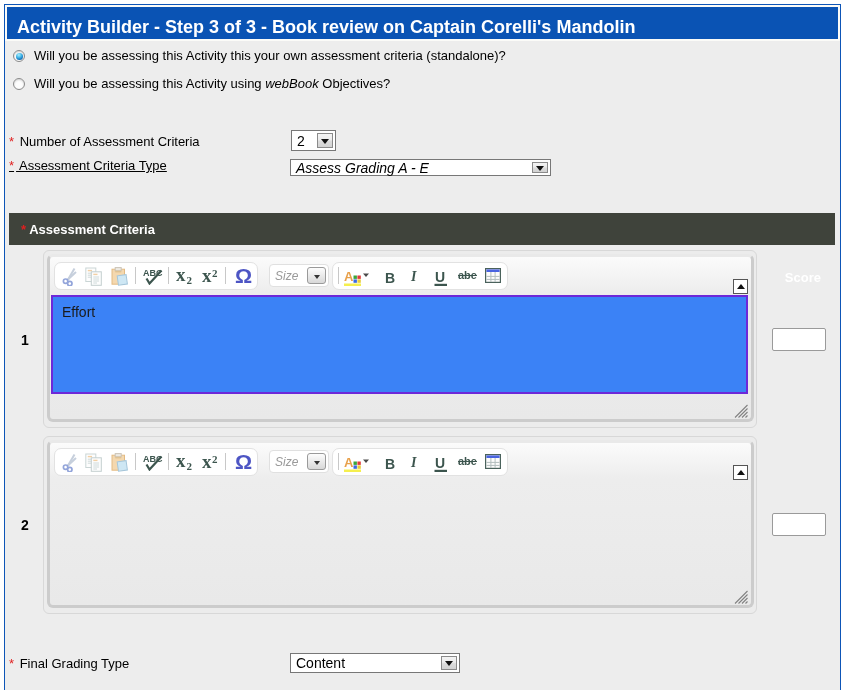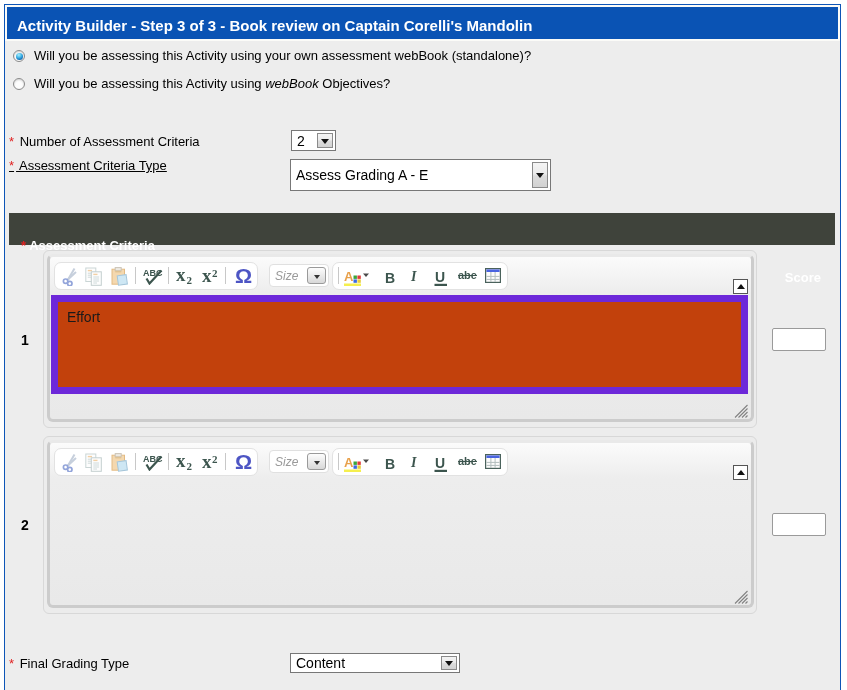--- a/index.html
+++ b/index.html
@@ -1,19 +1,19 @@
 <!DOCTYPE html>
 <html><head>
 <meta charset="utf-8">
 <style>
   * { margin:0; padding:0; box-sizing:border-box; }
   html,body { width:847px; height:690px; overflow:hidden; background:#ffffff; font-family:"Liberation Sans", sans-serif; }
   #page { position:absolute; left:4px; top:4px; width:837px; height:700px; border:1px solid #0d55b7; background:#ededed; overflow:hidden; }
   #hdr { position:absolute; left:0; top:0; width:835px; height:36px; border:2px solid #fbfbf8; background:#0a53b4; }
-  #hdr span { position:absolute; left:10px; top:10px; color:#ffffff; font-size:15px; font-weight:bold; }
+  #hdr span { position:absolute; left:10px; top:10px; color:#ffffff; font-size:18px; font-weight:bold; }
   .lbl { position:absolute; font-size:13px; color:#000000; }
   .ast { color:#e01f1f; } .lbl .ast { margin-right:2px; }
   
   .radio { position:absolute; width:12px; height:12px; border-radius:50%; background:#fdfdfd; border:1px solid #8a8a8a; box-shadow:inset 0 1px 2px rgba(0,0,0,0.18); }
   .radio.sel::after { content:""; position:absolute; left:1.5px; top:1.5px; width:7px; height:7px; border-radius:50%; background:radial-gradient(circle at 40% 28%, #aaeefc 0%, #40b4e6 42%, #1570b8 72%, #1a3a66 100%); }
   
   .wsel { position:absolute; background:#ffffff; border:1px solid #777777; }
   .wsel .txt { position:absolute; left:5px; top:50%; transform:translateY(-50%); font-size:14px; color:#000; white-space:nowrap; }
   .wsel .btn { position:absolute; right:2px; top:2px; bottom:2px; width:16px; background:linear-gradient(180deg,#f4f4f4 0%,#ebebeb 45%,#dcdcdc 55%,#d2d2d2 100%); border:1px solid #8a8a8a; }
   .wsel .btn::after { content:""; position:absolute; left:50%; top:50%; margin-left:-4px; margin-top:-2px; border-left:4px solid transparent; border-right:4px solid transparent; border-top:5px solid #111; }
@@ -22,57 +22,57 @@
   #secbar .t { position:absolute; top:9px; font-size:13px; font-weight:bold; color:#fff; }
   
   .ed { position:absolute; left:38px; width:714px; height:178px; border:1px solid #d8d8d8; border-radius:6px; background:#ececec; }
   .ed .frame { position:absolute; left:3px; top:3px; width:707px; height:168px; border:3px solid #cccccc; border-top-color:#e9e9e9; border-radius:6px; background:linear-gradient(180deg,#fbfbfb 0%, #ededed 22%, #e9e9e9 100%); }
   .ed .pill1 { position:absolute; left:10px; top:11px; width:204px; height:28px; background:#ffffff; border:1px solid #e2e2e2; border-radius:7px; }
   .ed .pill2 { position:absolute; left:288px; top:11px; width:176px; height:28px; background:#ffffff; border:1px solid #e2e2e2; border-radius:7px; }
   .ed .sizebox { position:absolute; left:225px; top:13px; width:60px; height:23px; background:#ffffff; border:1px solid #e0e0e0; border-radius:4px; }
   .ed .sizebox .st { position:absolute; left:5px; top:4px; font-size:12px; font-style:italic; color:#9a9a9a; }
   .ed .sizebox .sb { position:absolute; right:2px; top:2px; width:19px; height:17px; border:1px solid #9a9a9a; border-radius:3px; background:linear-gradient(180deg,#fdfdfd,#d8d8d8); }
   .ed .sizebox .sb::after { content:""; position:absolute; left:50%; top:50%; margin-left:-3px; margin-top:-1px; border-left:3px solid transparent; border-right:3px solid transparent; border-top:4px solid #333; }
-  .ed .white { position:absolute; left:7px; top:44px; width:697px; height:99px; background:#c2410c; border:7px solid #6d28d9; }
+  .ed .white { position:absolute; left:7px; top:44px; width:697px; height:99px; background:#3b82f6; border:2px solid #6d28d9; }
   .ed .white .ct { position:absolute; left:9px; top:7px; font-size:14px; color:#1a1a1a; }
   .ed .upbtn { position:absolute; left:689px; top:28px; width:15px; height:15px; background:#ffffff; border:1px solid #555555; }
   .ed .upbtn::after { content:""; position:absolute; left:50%; top:50%; margin-left:-4px; margin-top:-3px; border-left:4px solid transparent; border-right:4px solid transparent; border-bottom:5px solid #111; }
   .ed .grip { position:absolute; left:690px; top:153px; width:14px; height:14px; }
   .sep { position:absolute; top:16px; width:1px; height:17px; background:#c8c8c8; }
   .icn { position:absolute; top:17px; }
   .ltr { position:absolute; font-weight:bold; color:#3c554e; }
   .numlab { position:absolute; left:16px; width:12px; font-size:14px; font-weight:bold; color:#000; }
   .score { position:absolute; left:767px; width:54px; height:23px; background:#fff; border:1px solid #9a9a9a; border-radius:2px; }
 </style>
 </head>
 <body>
 <div id="page">
   <div id="hdr">
       <span>Activity Builder - Step 3 of 3 - Book review on Captain Corelli's Mandolin</span>
     </div>
 
   <div class="radio sel" style="left:8px; top:45px;"></div>
-  <div class="lbl" style="left:29px; top:43px;">Will you be assessing this Activity using your own assessment webBook (standalone)?</div>
+  <div class="lbl" style="left:29px; top:43px;">Will you be assessing this Activity this your own assessment criteria (standalone)?</div>
   <div class="radio" style="left:8px; top:73px;"></div>
   <div class="lbl" style="left:4px; top:129px;"><span class="ast">*</span> Number of Assessment Criteria</div>
 
   <div class="lbl" style="left:29px; top:71px;">Will you be assessing this Activity using <i>webBook</i> Objectives?</div>
   <div class="wsel" style="left:286px; top:125px; width:45px; height:21px;">
       <span class="txt">2</span>
       <span class="btn"></span>
     </div>
 
   <div class="lbl" style="left:4px; top:153px;text-decoration:underline;"><span class="ast">*</span> Assessment Criteria Type</div>
-  <div class="wsel" style="left:285px; top:154px; width:261px; height:32px;">
+  <div class="wsel" style="left:285px; top:154px; width:261px; height:17px;font-style:italic;">
       <span class="txt">Assess Grading A - E</span>
       <span class="btn"></span>
     </div>
 
   <div id="secbar">
-    <span class="t" style="left:12px;margin-top:16px;"><span class="ast">*</span> Assessment Criteria</span>
+    <span class="t" style="left:12px;"><span class="ast">*</span> Assessment Criteria</span>
     <span class="t" style="right:14px;margin-top:48px;">Score</span>
   </div>
 
   <div class="ed" style="top:245px;">
     <div class="frame"></div>
     <div class="pill1"></div>
     <div class="sizebox">
         <span class="st">Size</span>
         <span class="sb"></span>
       </div>

